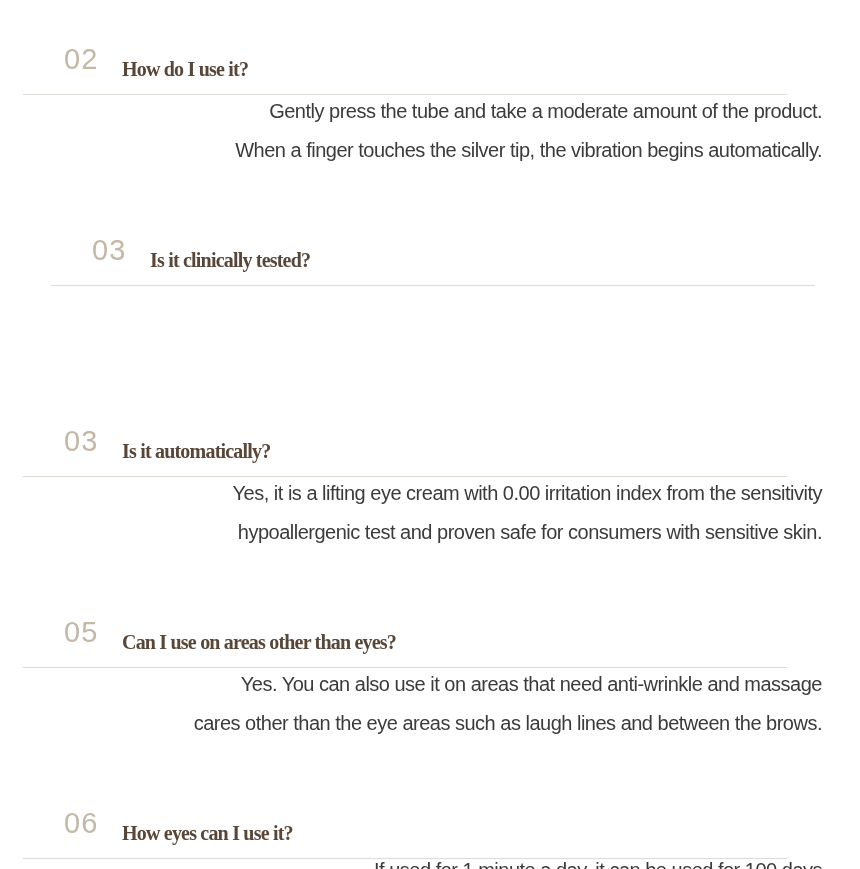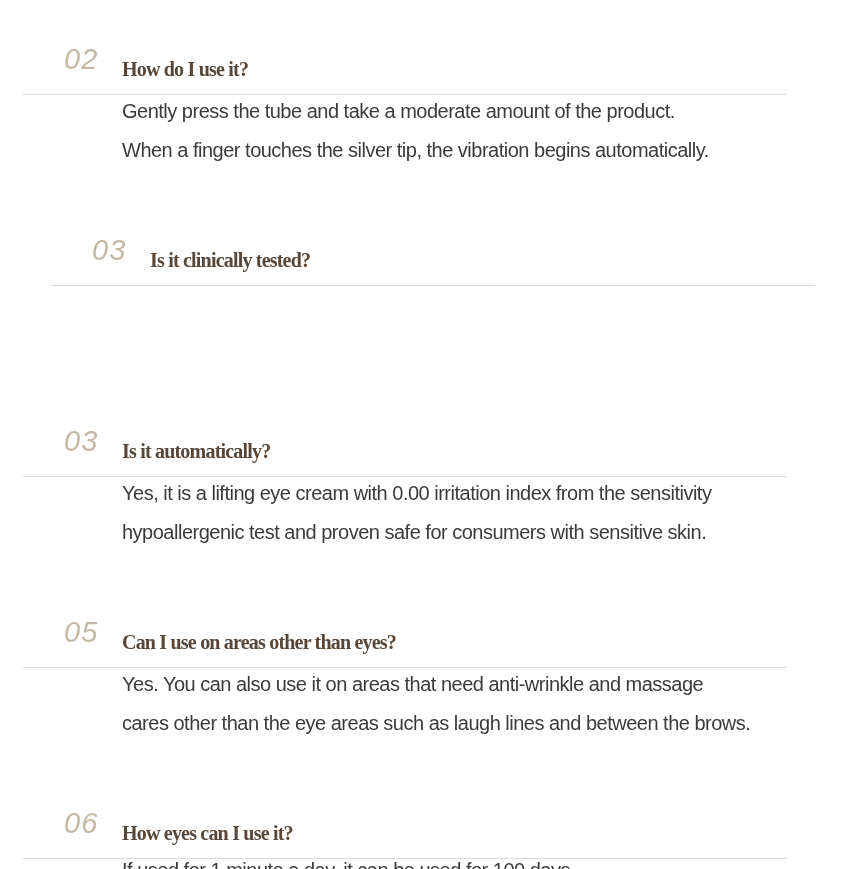--- a/index.html
+++ b/index.html
@@ -20,21 +20,20 @@
     left: 0;
     width: 100%;
     height: 191px;
   }
   .faq-number {
     position: absolute;
     left: 64px;
     top: -7px;
     font-size: 29px;
     line-height: 1;
-    font-style: italic;
     font-weight: 400;
     letter-spacing: 1px;
     color: var(--number-color, #c5b7a5);
   }
   .faq-question {
     position: absolute;
     left: 122px;
     top: 7px;
     margin: 0;
     font-size: 20px;
@@ -61,20 +60,21 @@
   }
   .faq-item:last-child .faq-answer {
     top: 35px;
   }
   .answer-line {
     font-size: 20px;
     line-height: 39px;
     letter-spacing: -0.5px;
     color: var(--answer-color, #3b3b3b);
     white-space: nowrap;
+    text-align: right;
   }
 </style>
 </head>
 <body>
 
 <div class="page" style="--bg: #ffffff; --number-color: #c5b7a5; --question-color: #584738; --answer-color: #3b3b3b; --divider-color: #dedbd6;">
   <div id="faq-list">
   <section class="faq-item" style="top: 52px;">
     <span class="faq-number">02</span>
     <h3 class="faq-question">How do I use it?</h3>

